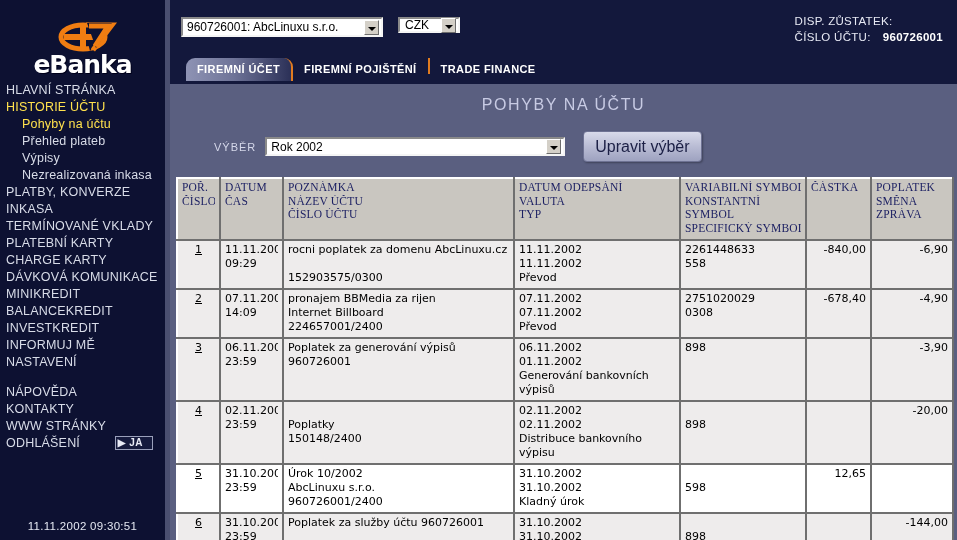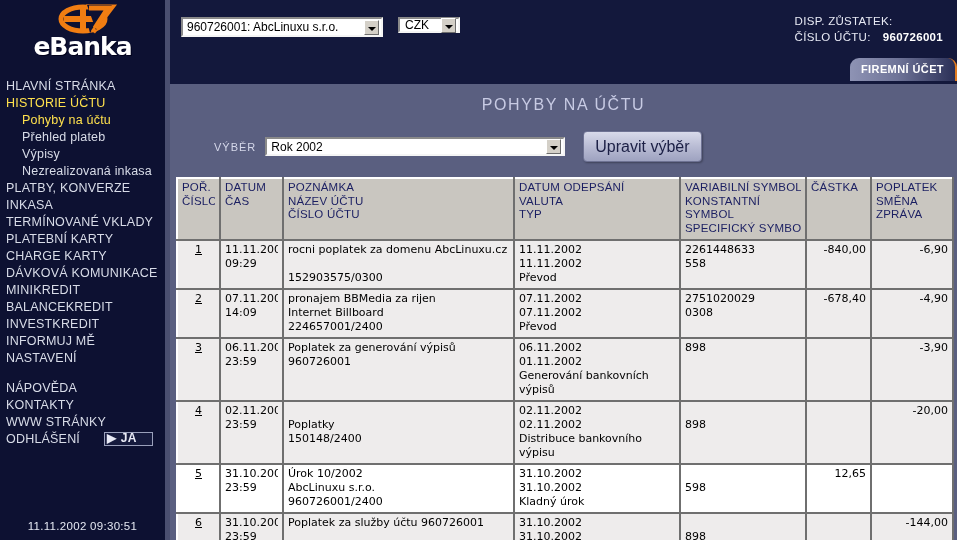--- a/index.html
+++ b/index.html
@@ -28,40 +28,39 @@
     min-width: 170px;
     height: 540px;
     background: #0d1132;
     position: relative;
     border-right: 5px solid #4a4f70;
     box-sizing: border-box;
     overflow: hidden;
   }
   .logo-wrap {
     height: 60px;
-    padding-top: 4px;
+    padding-top: 22px;
     text-align: center;
     position: relative;
   }
   .logo-mark {
     display: block;
     margin: 0 auto;
   }
   .logo-text {
     font-family: "DejaVu Sans", sans-serif;
     font-weight: bold;
     font-size: 25px;
     color: #ffffff;
     letter-spacing: -1px;
     line-height: 26px;
     text-align: center;
     text-shadow: 1px 1px 0 #00001a;
   }
   .nav {
-    margin-top: 14px;
     padding-left: 6px;
   }
   .nav-item {
     color: #d8dce8;
     font-size: 12.5px;
     line-height: 17px;
     white-space: nowrap;
     letter-spacing: 0.2px;
     cursor: pointer;
   }
@@ -76,23 +75,23 @@
   .logout-row {
     position: relative;
   }
   .ja-badge {
     position: absolute;
     right: 12px;
     top: 1px;
     border: 1px solid #9aa0bb;
     background: #151a3d;
     color: #e8eaf5;
-    font-size: 12px;
+    font-size: 10px;
     font-weight: bold;
-    padding: 0px 15px 1px 2px;
+    padding: 0px 9px 1px 2px;
     line-height: 11px;
     letter-spacing: 0.5px;
   }
   .clock {
     position: absolute;
     bottom: 8px;
     left: 0;
     width: 165px;
     text-align: center;
     color: #e4e7f2;
@@ -193,24 +192,23 @@
     font-weight: bold;
     color: #ffffff;
     margin-left: 12px;
   }
 
   
   .tabbar {
     height: 26px;
     background: #13183c;
     position: relative;
-    padding-left: 7px;
+    padding-left: 16px;
     display: flex;
-    align-items: flex-end;
-    flex-direction: column;
+    align-items: flex-start;
   }
   .tab {
     font-size: 11px;
     font-weight: bold;
     letter-spacing: 0.4px;
     color: #ffffff;
     padding: 5px 11px 6px 11px;
     cursor: pointer;
     white-space: nowrap;
   }
@@ -299,20 +297,21 @@
   table.tx th, table.tx td {
     border: 2px solid;
     border-color: #ffffff #6f6f6f #6f6f6f #ffffff;
     vertical-align: top;
     padding: 2px 4px 3px 4px;
     font-size: 11.5px;
     line-height: 13.5px;
     color: #000000;
     background: #d4d0c8;
     box-sizing: border-box;
+    font-family: Liberation Serif, serif;
   }
   table.tx th {
     background: #c9c6c0;
     color: #1b1f62;
     font-weight: normal;
     text-align: left;
     letter-spacing: 0.2px;
     height: 62px;
   }
   table.tx td {

